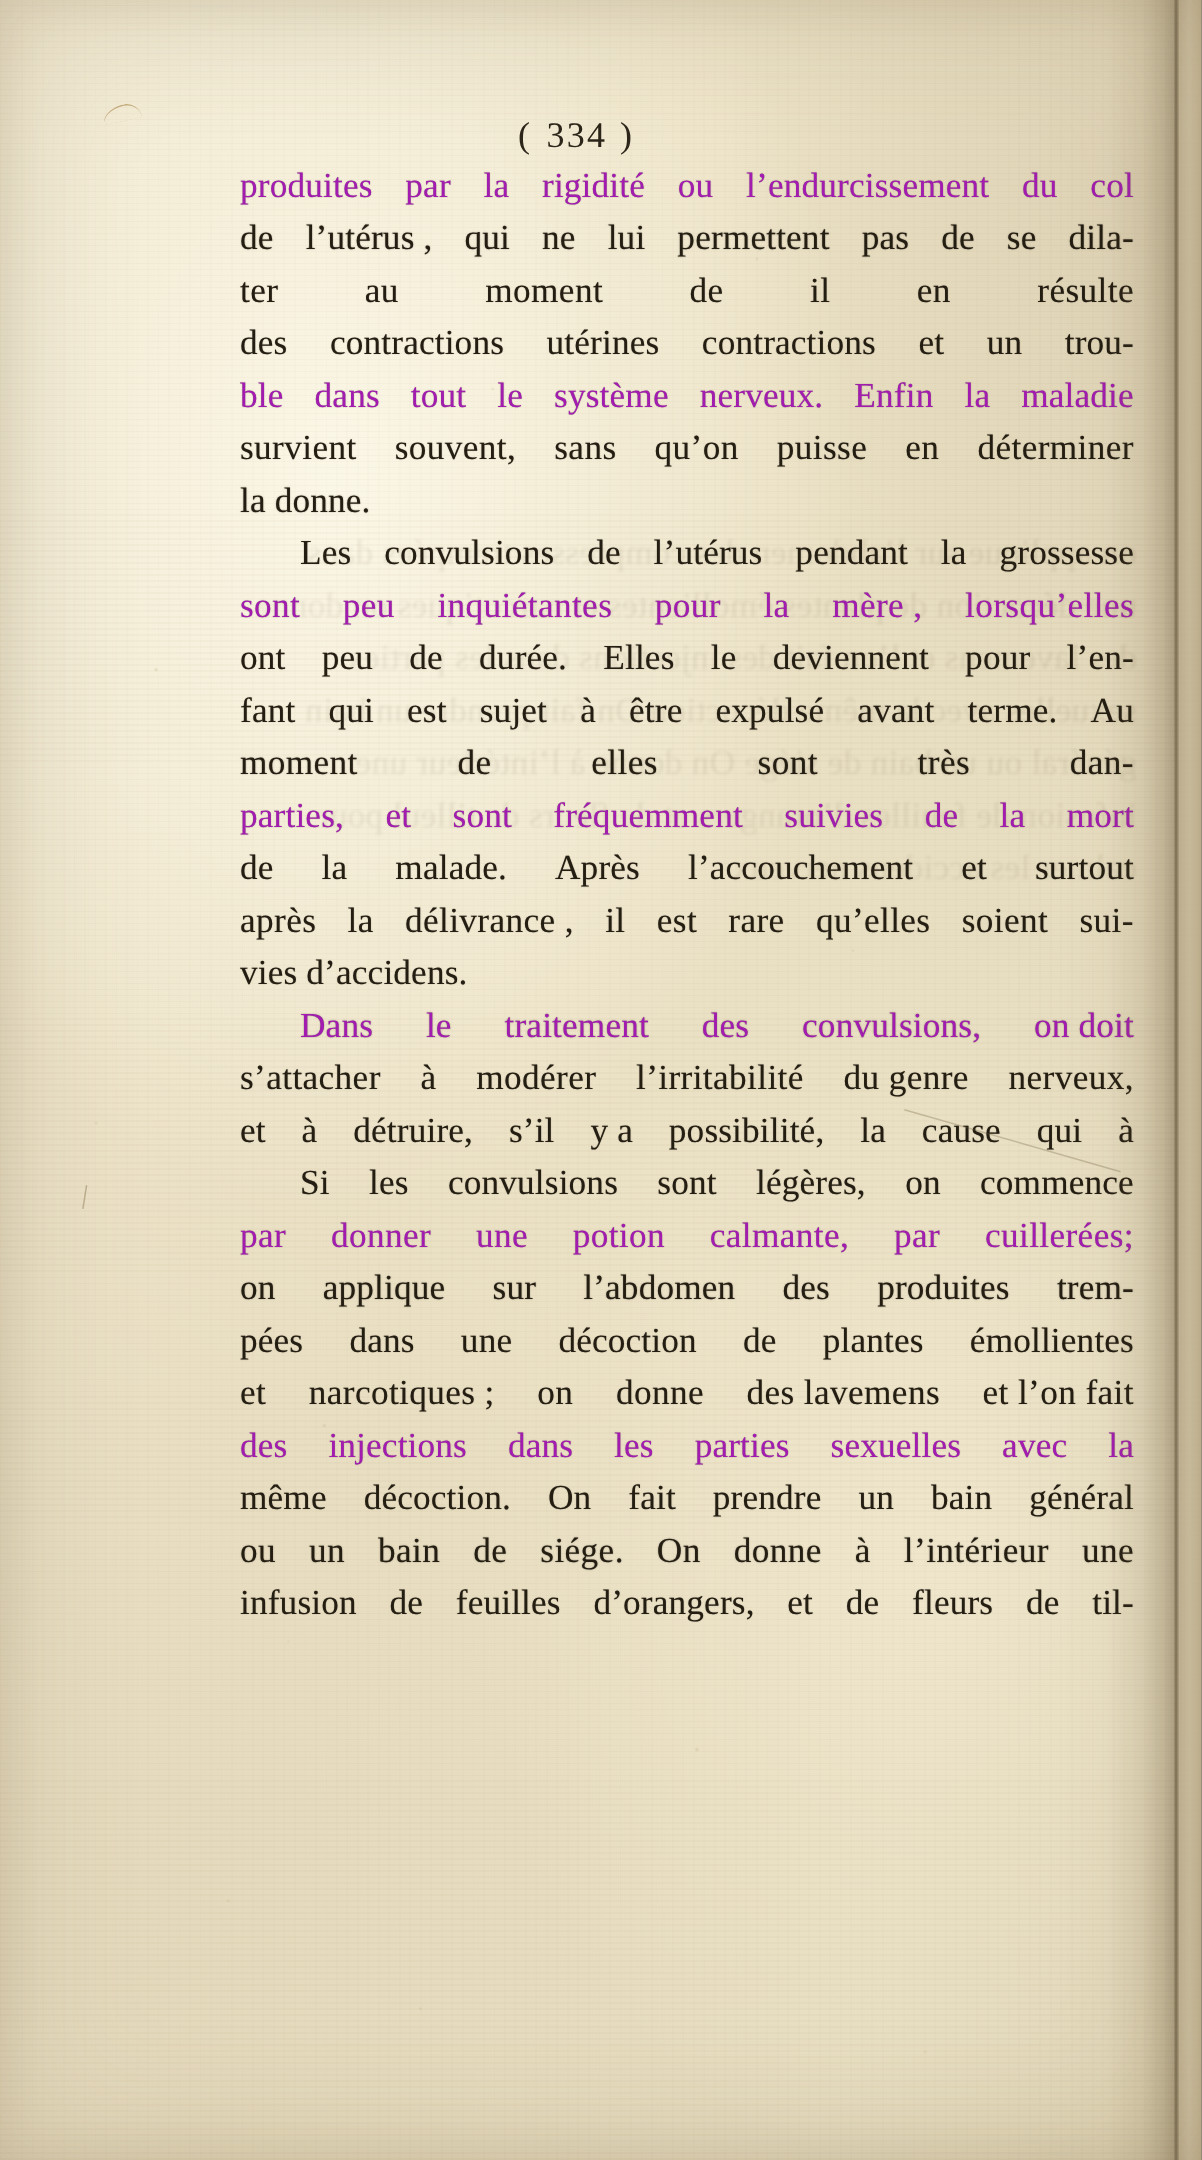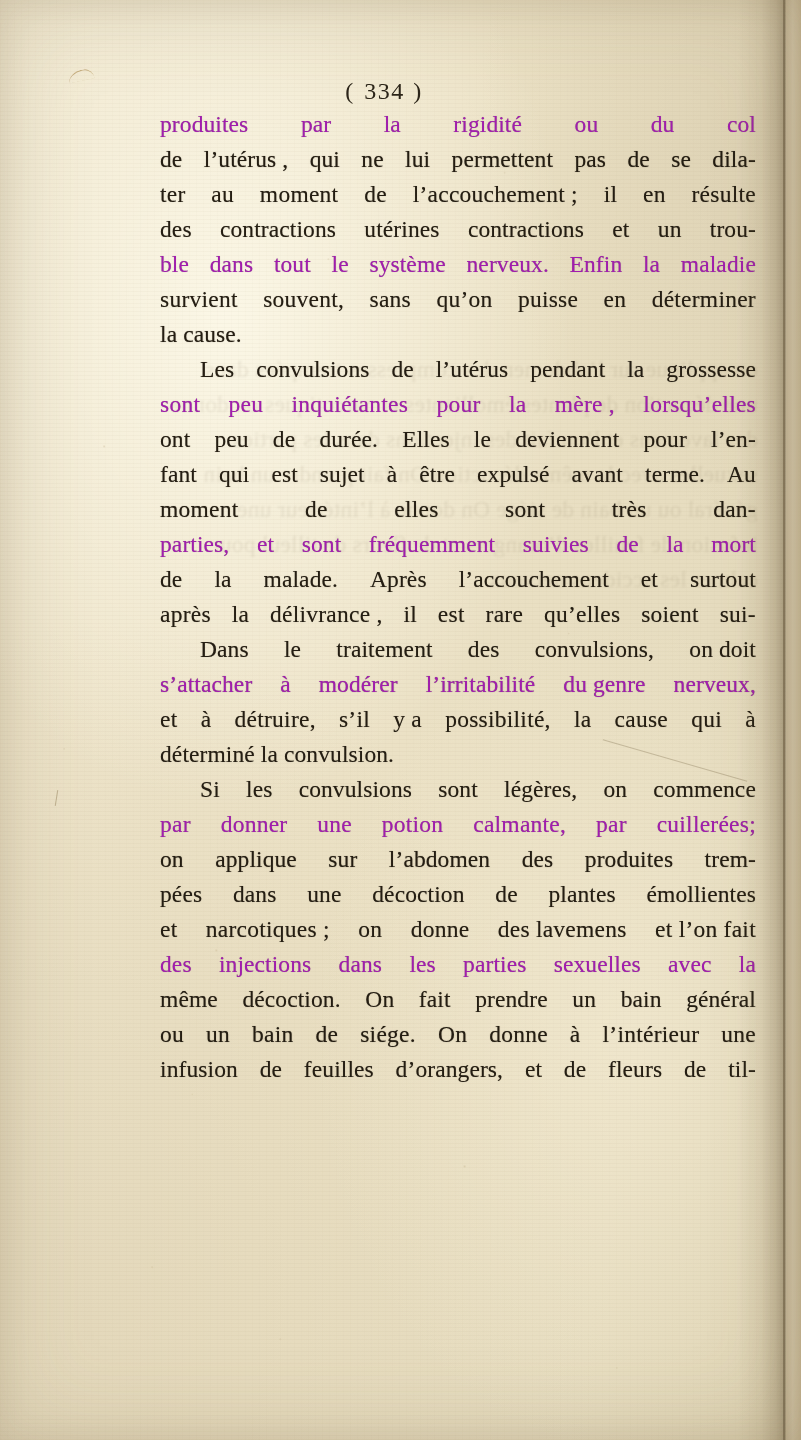--- a/index.html
+++ b/index.html
@@ -244,41 +244,41 @@
       <span>)</span>
     </div>
 
     <div id="textblock">
         <div class="line j">
           <span>produites</span>
           <span>par</span>
           <span>la</span>
           <span>rigidité</span>
           <span>ou</span>
+          <span>l’endurcissement</span>
           <span>du</span>
           <span>col</span>
         </div>
         <div class="line j">
           <span>de</span>
           <span>l’utérus ,</span>
           <span>qui</span>
           <span>ne</span>
           <span>lui</span>
           <span>permettent</span>
           <span>pas</span>
           <span>de</span>
           <span>se</span>
           <span>dila-</span>
         </div>
         <div class="line j">
           <span>ter</span>
           <span>au</span>
           <span>moment</span>
           <span>de</span>
-          <span>l’accouchement ;</span>
           <span>il</span>
           <span>en</span>
           <span>résulte</span>
         </div>
         <div class="line j">
           <span>des</span>
           <span>contractions</span>
           <span>utérines</span>
           <span>contractions</span>
           <span>et</span>
@@ -298,21 +298,21 @@
         </div>
         <div class="line j">
           <span>survient</span>
           <span>souvent,</span>
           <span>sans</span>
           <span>qu’on</span>
           <span>puisse</span>
           <span>en</span>
           <span>déterminer</span>
         </div>
-        <div class="line">la cause.</div>
+        <div class="line">la donne.</div>
         <div class="line indent j">
           <span>Les</span>
           <span>convulsions</span>
           <span>de</span>
           <span>l’utérus</span>
           <span>pendant</span>
           <span>la</span>
           <span>grossesse</span>
         </div>
         <div class="line j">
@@ -378,20 +378,21 @@
           <span>après</span>
           <span>la</span>
           <span>délivrance ,</span>
           <span>il</span>
           <span>est</span>
           <span>rare</span>
           <span>qu’elles</span>
           <span>soient</span>
           <span>sui-</span>
         </div>
+        <div class="line">vies d’accidens.</div>
         <div class="line indent j">
           <span>Dans</span>
           <span>le</span>
           <span>traitement</span>
           <span>des</span>
           <span>convulsions,</span>
           <span>on doit</span>
         </div>
         <div class="line j">
           <span>s’attacher</span>
@@ -406,21 +407,20 @@
           <span>à</span>
           <span>détruire,</span>
           <span>s’il</span>
           <span>y a</span>
           <span>possibilité,</span>
           <span>la</span>
           <span>cause</span>
           <span>qui</span>
           <span>à</span>
         </div>
-        <div class="line">déterminé la convulsion.</div>
         <div class="line indent j">
           <span>Si</span>
           <span>les</span>
           <span>convulsions</span>
           <span>sont</span>
           <span>légères,</span>
           <span>on</span>
           <span>commence</span>
         </div>
         <div class="line j">

